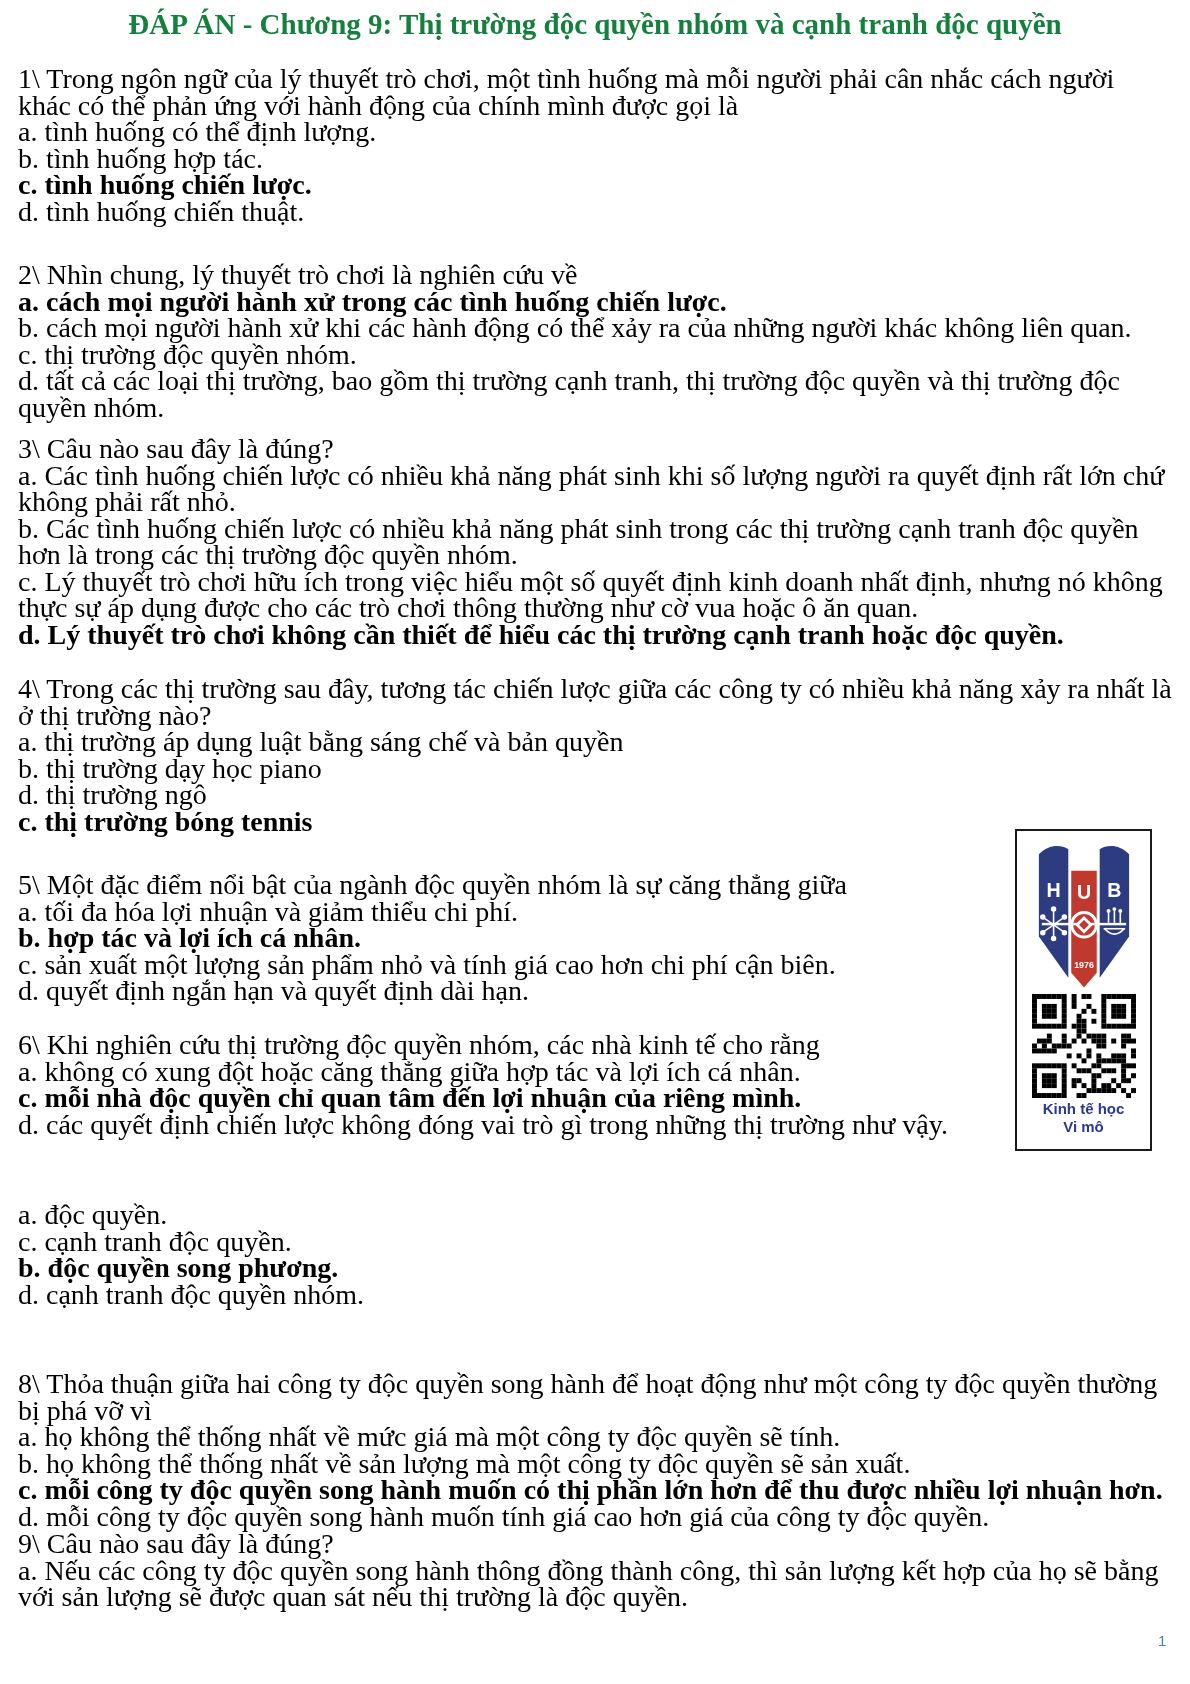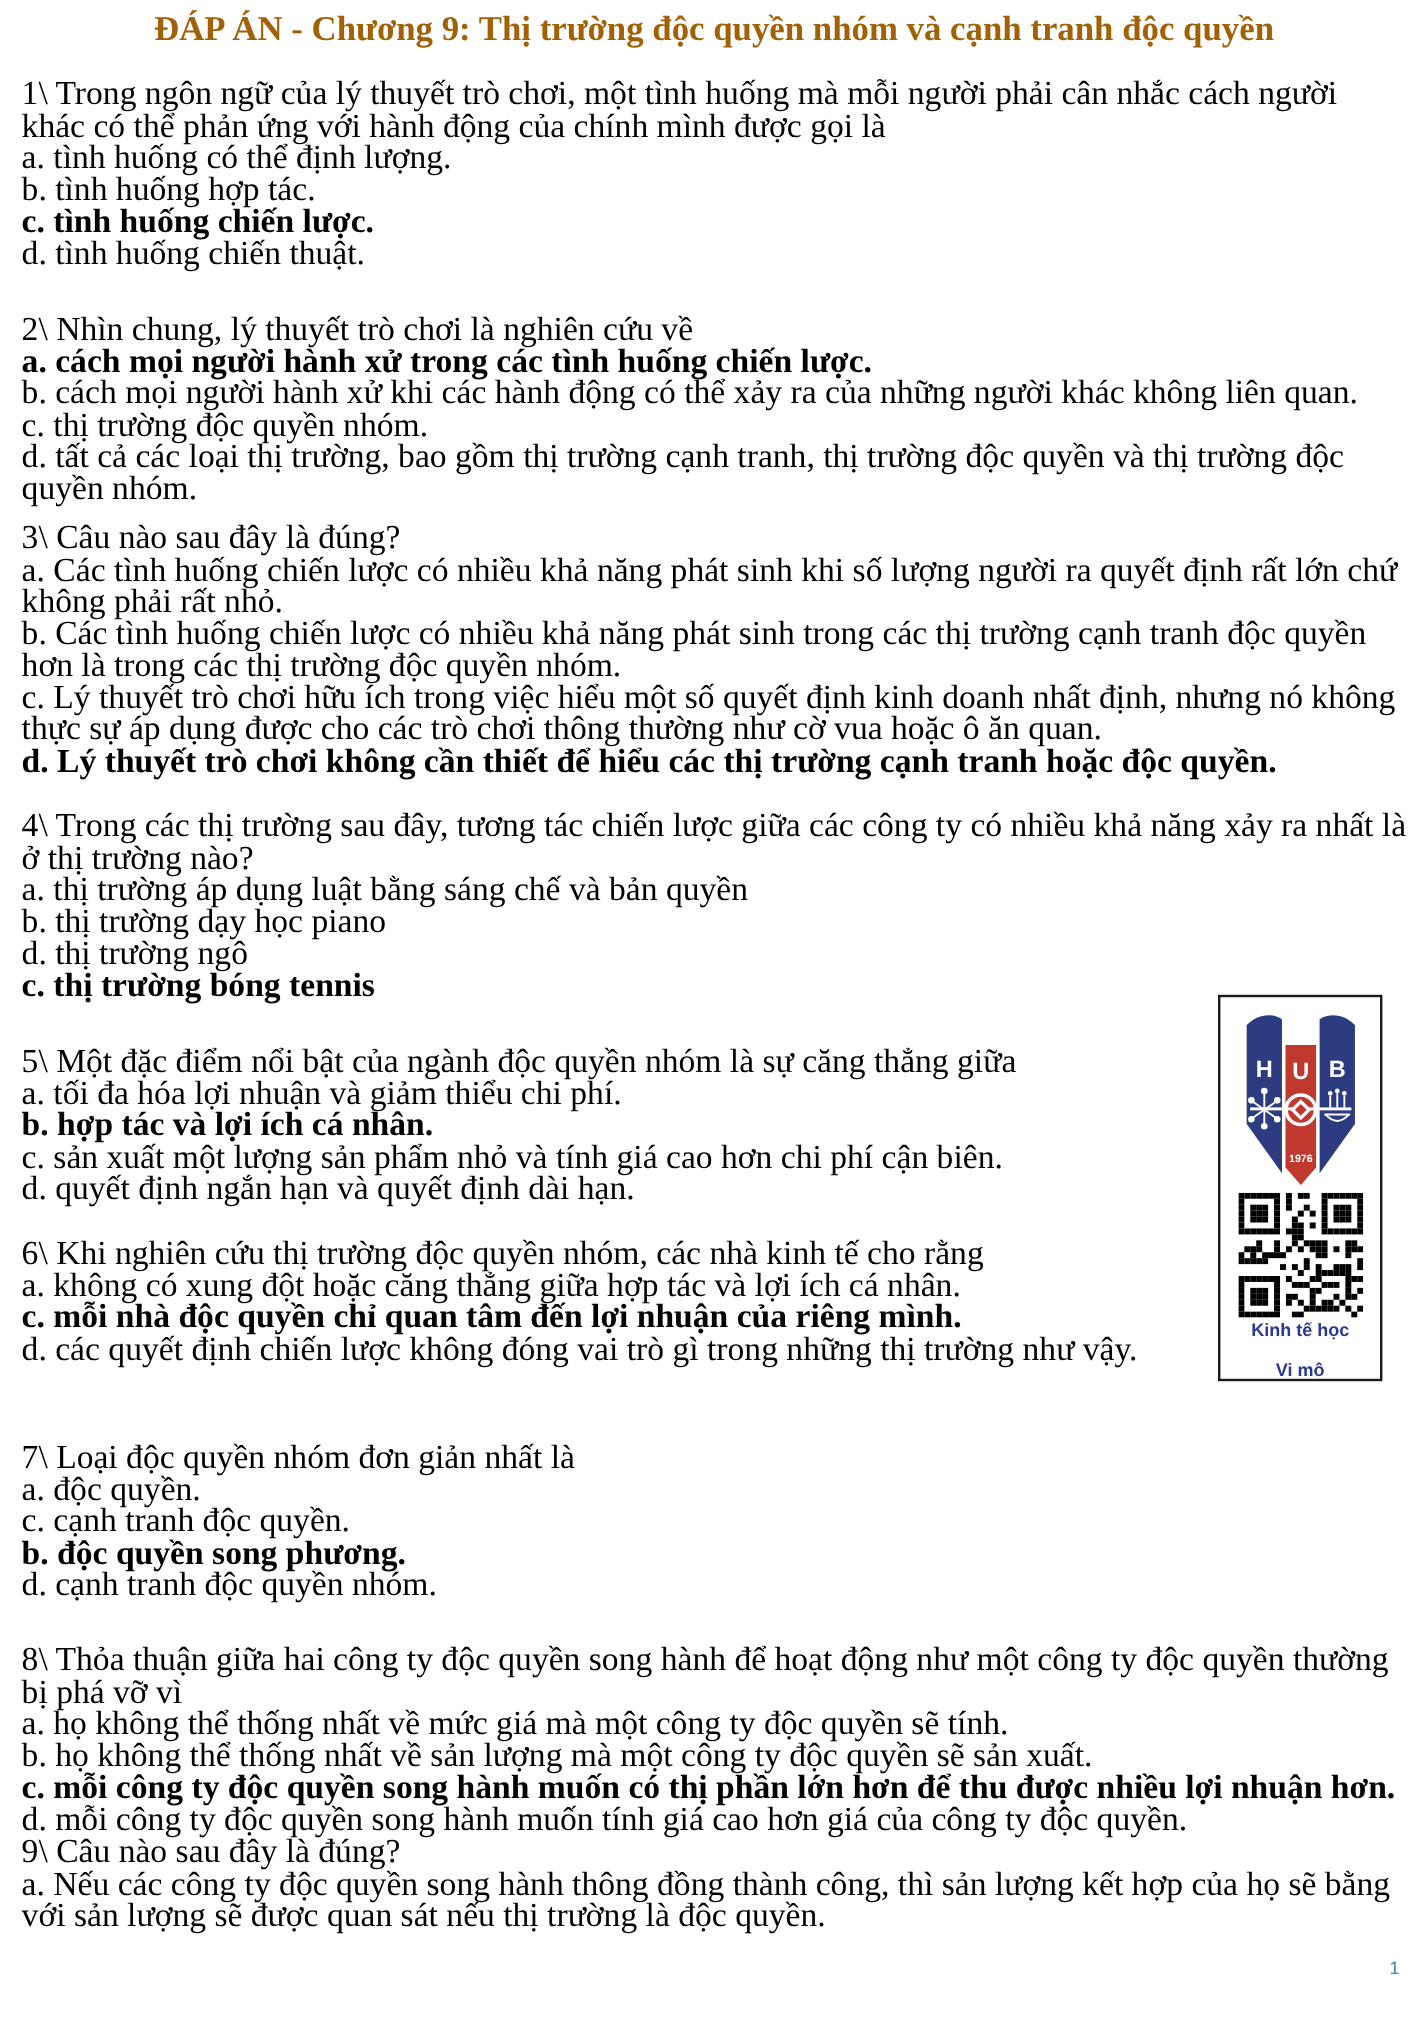--- a/index.html
+++ b/index.html
@@ -2,39 +2,39 @@
 <html><head>
 <meta charset="utf-8">
 <style>
   html,body{margin:0;padding:0;background:#fff;}
   .page{
     position:relative;width:1190px;height:1684px;background:#ffffff;
     font-family:"Liberation Serif","DejaVu Serif",serif;color:#000;overflow:hidden;
   }
   .title{
     position:absolute;top:8px;left:0;width:100%;margin:0;text-align:center;
-    font-size:29px;font-weight:bold;color:#a16207;letter-spacing:0px;
+    font-size:29px;font-weight:bold;color:#15803d;letter-spacing:0px;
   }
   .question{
     position:absolute;left:18px;width:1155px;font-size:28px;line-height:26.5px;
   }
   .stem{white-space:normal;}
   .option{white-space:normal;}
   .option.correct{font-weight:bold;}
   .q1{top:66px}.q2{top:262px}.q3{top:436px}.q4{top:676px}.q5{top:872px}
   .q6{top:1032px}.q7{top:1202px}.q8{top:1371px}.q9{top:1531px}
   .logo-box{
     position:absolute;left:1015px;top:829px;width:137px;height:322px;
     border:2px solid #1a1a1a;background:#fff;box-sizing:border-box;text-align:center;
   }
   .shield{display:block;margin:8px auto 0 auto;}
   .qr{display:block;margin:3px auto 0 auto;}
   .caption{
     font-family:"Liberation Sans","DejaVu Sans",sans-serif;font-weight:bold;
-    color:#2b3990;font-size:15px;line-height:18px;margin-top:16px;
+    color:#2b3990;font-size:15px;line-height:18px;
   }
   .caption.first{margin-top:2px;}
   .page-number{
     position:absolute;left:1158px;top:1632px;width:24px;text-align:left;
     font-family:"Liberation Sans","DejaVu Sans",sans-serif;font-size:15px;color:#4a7ebb;
   }
 </style>
 </head>
 <body>
 
@@ -78,21 +78,20 @@
         <div class="option">c. sản xuất một lượng sản phẩm nhỏ và tính giá cao hơn chi phí cận biên.</div>
         <div class="option">d. quyết định ngắn hạn và quyết định dài hạn.</div>
       </div>
       <div class="question q6">
         <div class="stem">6\ Khi nghiên cứu thị trường độc quyền nhóm, các nhà kinh tế cho rằng</div>
         <div class="option">a. không có xung đột hoặc căng thẳng giữa hợp tác và lợi ích cá nhân.</div>
         <div class="option correct">c. mỗi nhà độc quyền chỉ quan tâm đến lợi nhuận của riêng mình.</div>
         <div class="option">d. các quyết định chiến lược không đóng vai trò gì trong những thị trường như vậy.</div>
       </div>
       <div class="question q7">
-        <div class="stem">7\ Loại độc quyền nhóm đơn giản nhất là</div>
         <div class="option">a. độc quyền.</div>
         <div class="option">c. cạnh tranh độc quyền.</div>
         <div class="option correct">b. độc quyền song phương.</div>
         <div class="option">d. cạnh tranh độc quyền nhóm.</div>
       </div>
       <div class="question q8">
         <div class="stem">8\ Thỏa thuận giữa hai công ty độc quyền song hành để hoạt động như một công ty độc quyền thường bị phá vỡ vì</div>
         <div class="option">a. họ không thể thống nhất về mức giá mà một công ty độc quyền sẽ tính.</div>
         <div class="option">b. họ không thể thống nhất về sản lượng mà một công ty độc quyền sẽ sản xuất.</div>
         <div class="option correct">c. mỗi công ty độc quyền song hành muốn có thị phần lớn hơn để thu được nhiều lợi nhuận hơn.</div>

